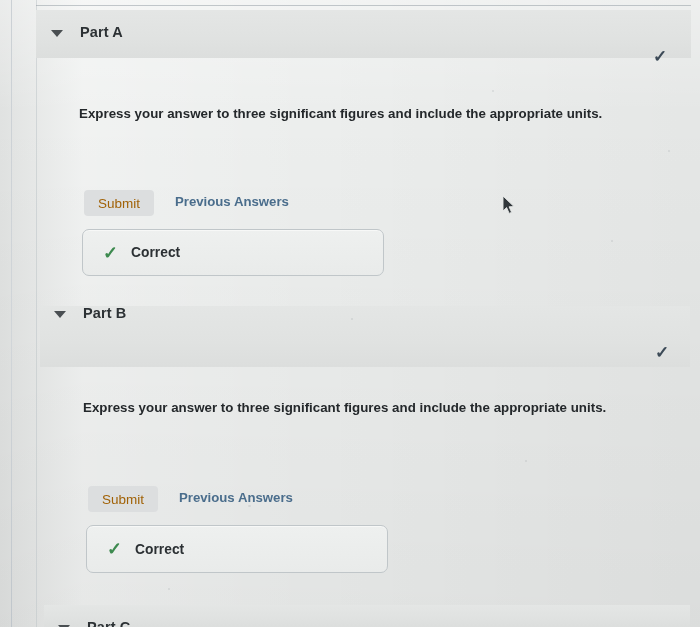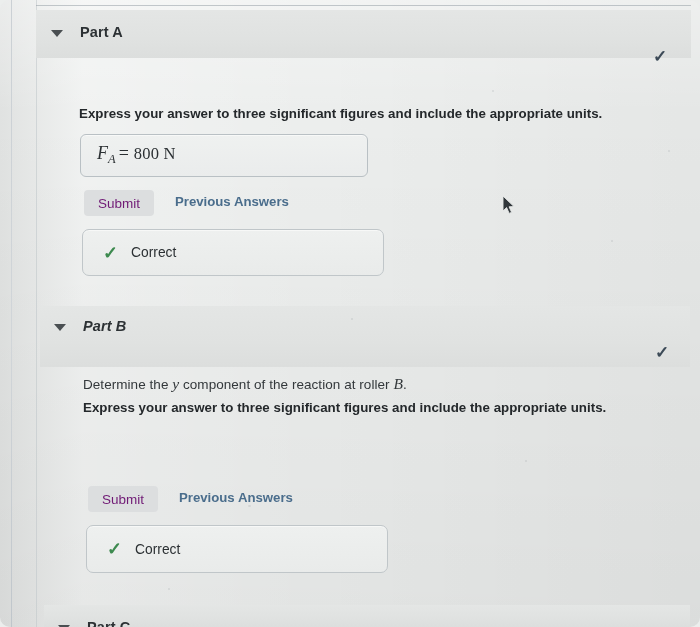--- a/index.html
+++ b/index.html
@@ -12,21 +12,20 @@
   }
 
   #page {
     position: relative;
     width: 700px; height: 627px;
     background: #eceeed;
     
     background-image:
       linear-gradient(180deg, rgba(255,255,255,0.35) 0%, rgba(255,255,255,0.0) 18%, rgba(0,0,0,0.02) 55%, rgba(0,0,0,0.045) 100%),
       linear-gradient(90deg, rgba(0,0,0,0.05) 0%, rgba(255,255,255,0.25) 12%, rgba(255,255,255,0.0) 45%, rgba(0,0,0,0.03) 100%);
-    border-radius: 10px;
   }
 
   
   .gutter-line {
     position: absolute; left: 11px; top: 0; width: 1px; height: 627px;
     background: linear-gradient(180deg, #c7cdd2 0%, #cfd4d8 55%, #bcc3c9 100%);
     opacity: .9;
   }
   .gutter-line2 {
     position: absolute; left: 36px; top: 0; width: 1px; height: 627px;
@@ -128,21 +127,21 @@
     font-size: 16.5px;
     letter-spacing: .2px;
   }
 
   
   .submit-btn {
     position: absolute;
     background: #dcdedf;
     border: none;
     border-radius: 4px;
-    color: #701a75;
+    color: #a16207;
     font-size: 13.5px;
     font-family: "Liberation Sans", sans-serif;
     display: flex; align-items: center; justify-content: center;
     cursor: default;
   }
   .prev-answers {
     position: absolute;
     font-size: 13.2px;
     font-weight: bold;
     color: #4a6d8c;
@@ -164,21 +163,21 @@
     box-shadow: inset 0 1px 0 rgba(255,255,255,0.5);
   }
   .correct-check {
     color: #3d8a4f;
     font-size: 18px;
     font-weight: bold;
     line-height: 1;
   }
   .correct-label {
     font-size: 13.8px;
-    font-weight: normal;
+    font-weight: bold;
     color: #2b3033;
   }
 
   
   .cursor {
     position: absolute;
     width: 14px; height: 20px;
     pointer-events: none;
   }
 
@@ -199,47 +198,39 @@
   <div class="part-toggle" style="left:51px; top:24px; width:120px; height:20px;">
     <span class="caret" style="position:absolute; left:0px; top:6px;"></span>
     <span class="part-label" style="position:absolute; left:29px; top:0px;">Part A</span>
   </div>
 
   <div class="part-check" style="left:653px; top:48px;">✓</div>
 
 
   <div class="instruction" style="left:79px; top:106px;">Express your answer to three significant figures and include the appropriate units.</div>
 
-  <div class="answer-box" style="left:80px; top:134px; width:288px; height:43px;">
-    <span class="answer-text">
-      <i>F</i><span class="sub">A</span><span class="eq">=</span><span class="val">800 N</span>
-    </span>
-  </div>
 
   <button class="submit-btn" style="left:84px; top:190px; width:70px; height:26px;" disabled="">Submit</button>
 
   <div class="prev-answers" style="left:175px; top:194px;">Previous Answers</div>
 
   <div class="correct-box" style="left:82px; top:229px; width:302px; height:47px;">
     <span class="correct-check">✓</span>
     <span class="correct-label">Correct</span>
   </div>
 
   <div class="part-band" style="left:40px; top:306px; width:650px; height:61px;"></div>
 
-  <div class="part-toggle" style="left:54px; top:318px; width:120px; height:20px;font-style:italic;">
+  <div class="part-toggle" style="left:54px; top:305px; width:120px; height:20px;">
     <span class="caret" style="position:absolute; left:0px; top:6px;"></span>
     <span class="part-label" style="position:absolute; left:29px; top:0px;">Part B</span>
   </div>
 
   <div class="part-check" style="left:655px; top:344px;">✓</div>
 
-  <div class="prompt" style="left:83px; top:375px;">
-    <span>Determine the </span><span class="mathi">y</span><span> component of the reaction at roller </span><span class="mathi">B</span><span>.</span>
-  </div>
 
   <div class="instruction" style="left:83px; top:400px;">Express your answer to three significant figures and include the appropriate units.</div>
 
 
   <button class="submit-btn" style="left:88px; top:486px; width:70px; height:26px;" disabled="">Submit</button>
 
   <div class="prev-answers" style="left:179px; top:490px;">Previous Answers</div>
 
   <div class="correct-box" style="left:86px; top:525px; width:302px; height:48px;">
     <span class="correct-check">✓</span>

